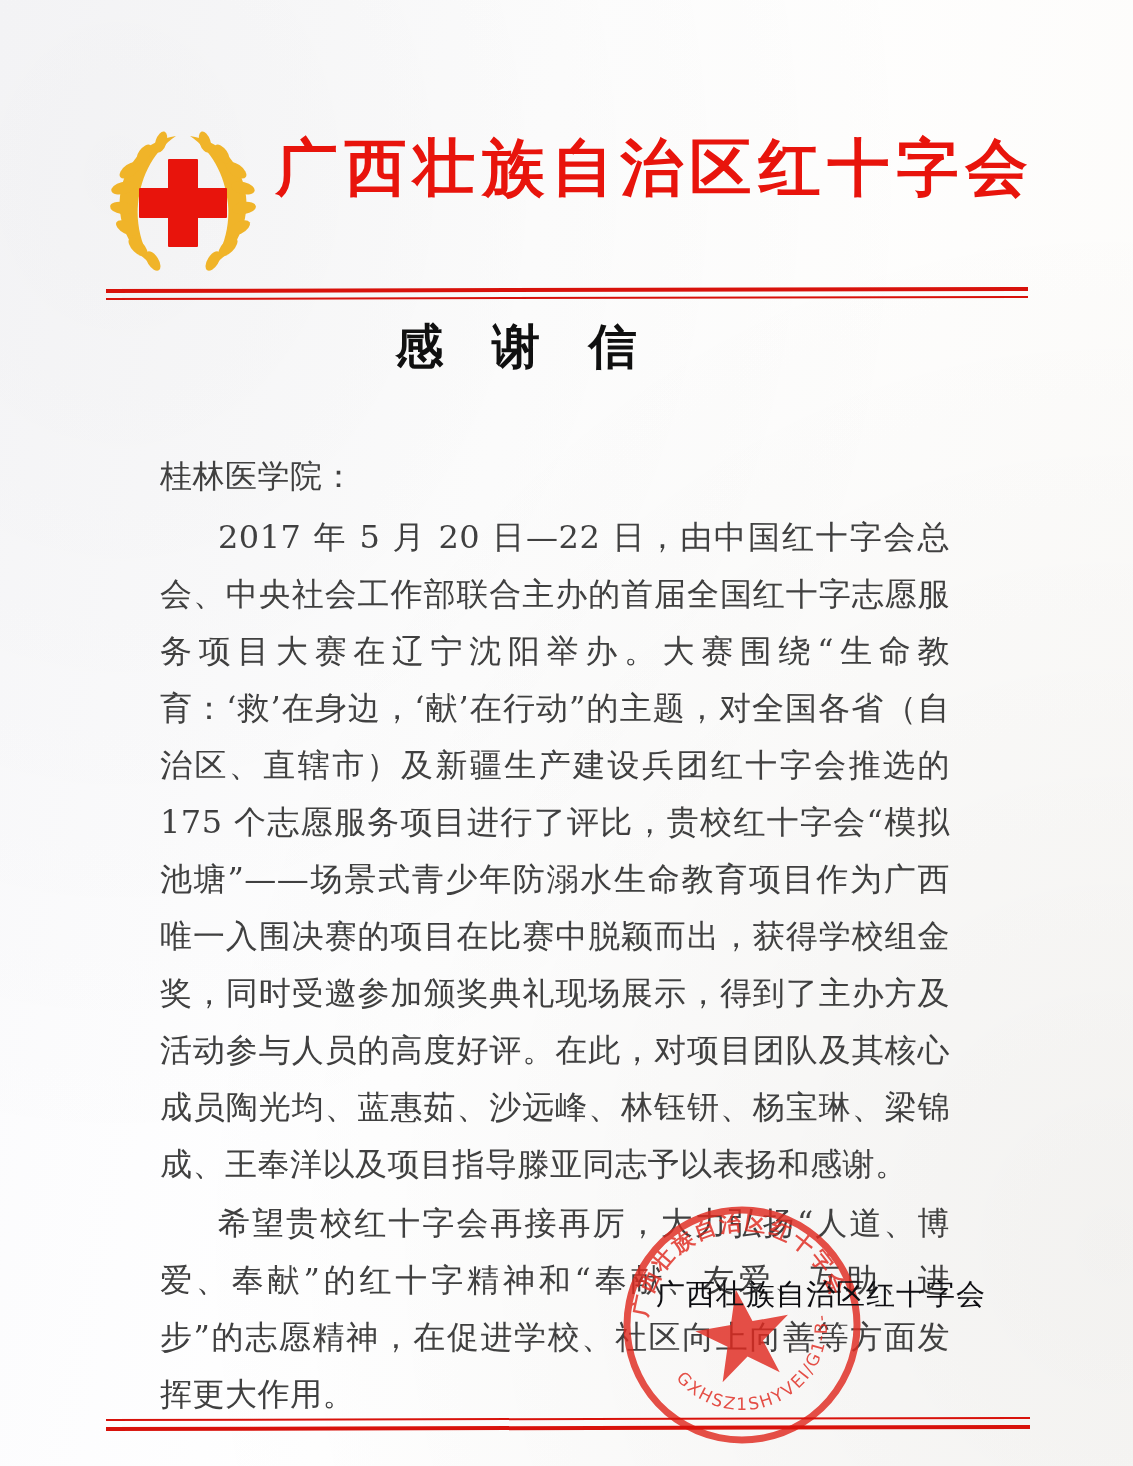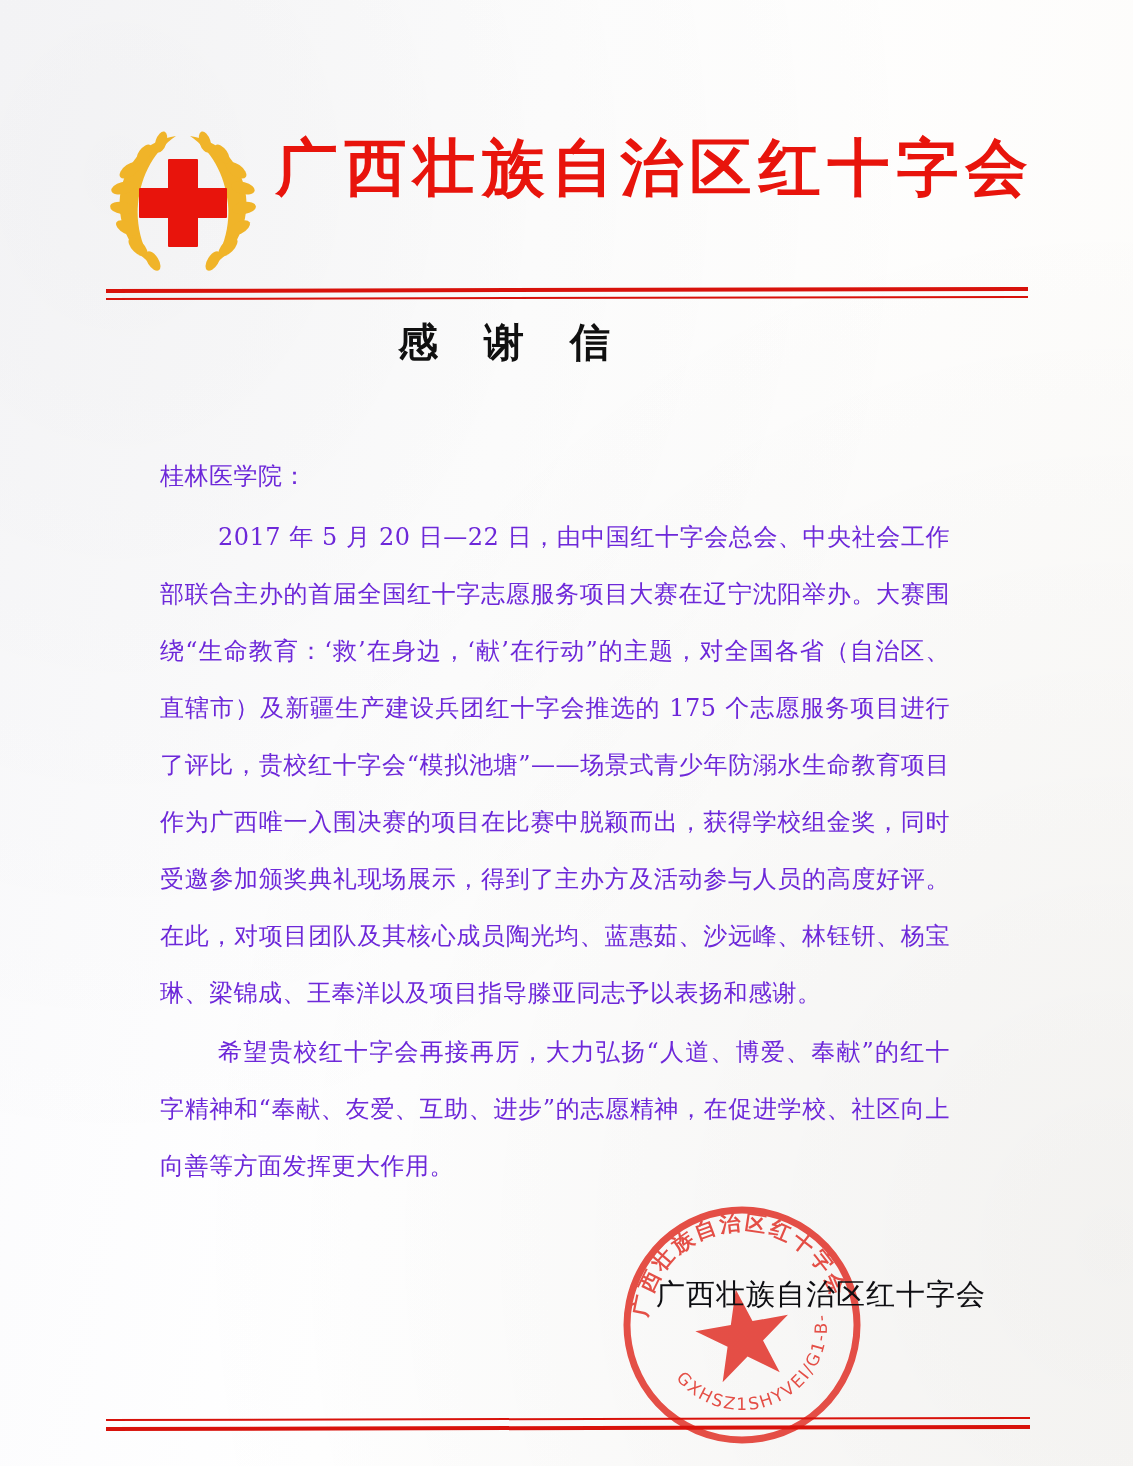--- a/index.html
+++ b/index.html
@@ -90,39 +90,39 @@
   .rule-thin {
     height: 2px;
     background: #d8120b;
     margin-top: 5px;
     transform: rotate(-0.12deg);
   }
 
   
   .doc-title {
     position: absolute;
-    left: 0;
+    left: 12px;
     top: 315px;
     width: 1024px;
     text-align: center;
     font-family: "DejaVu Serif", "Liberation Serif", serif;
     font-weight: bold;
-    font-size: 40px;
+    font-size: 48px;
     letter-spacing: 16px;
     color: #101010;
   }
 
   
   .body-block {
     position: absolute;
     left: 160px;
     top: 448px;
     width: 790px;
-    color: #6d28d9;
-    font-size: 24px;
+    color: #404040;
+    font-size: 32px;
     line-height: 57px;
     letter-spacing: 0.5px;
     text-align: justify;
     font-family: "DejaVu Serif", "Liberation Serif", serif;
   }
   .salutation {
     margin: 0 0 4px 0;
   }
   .para {
     margin: 0;

